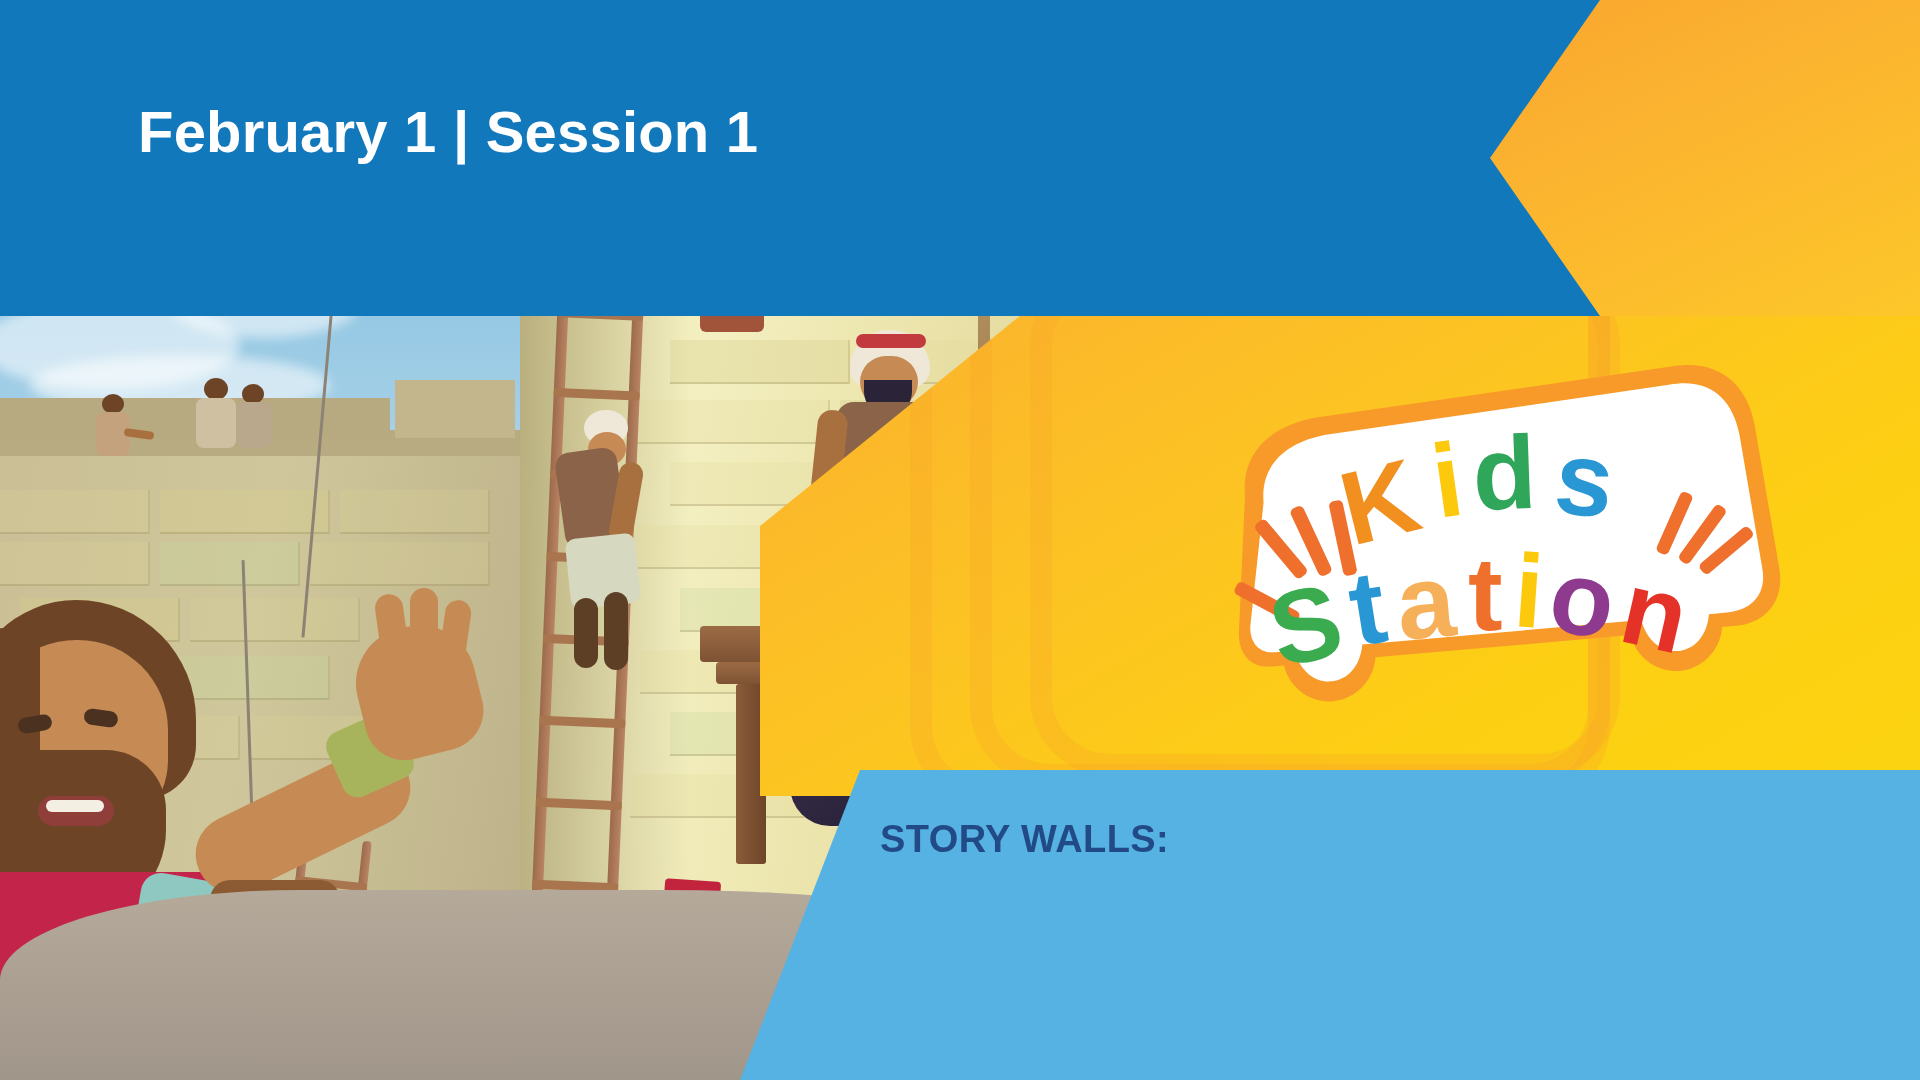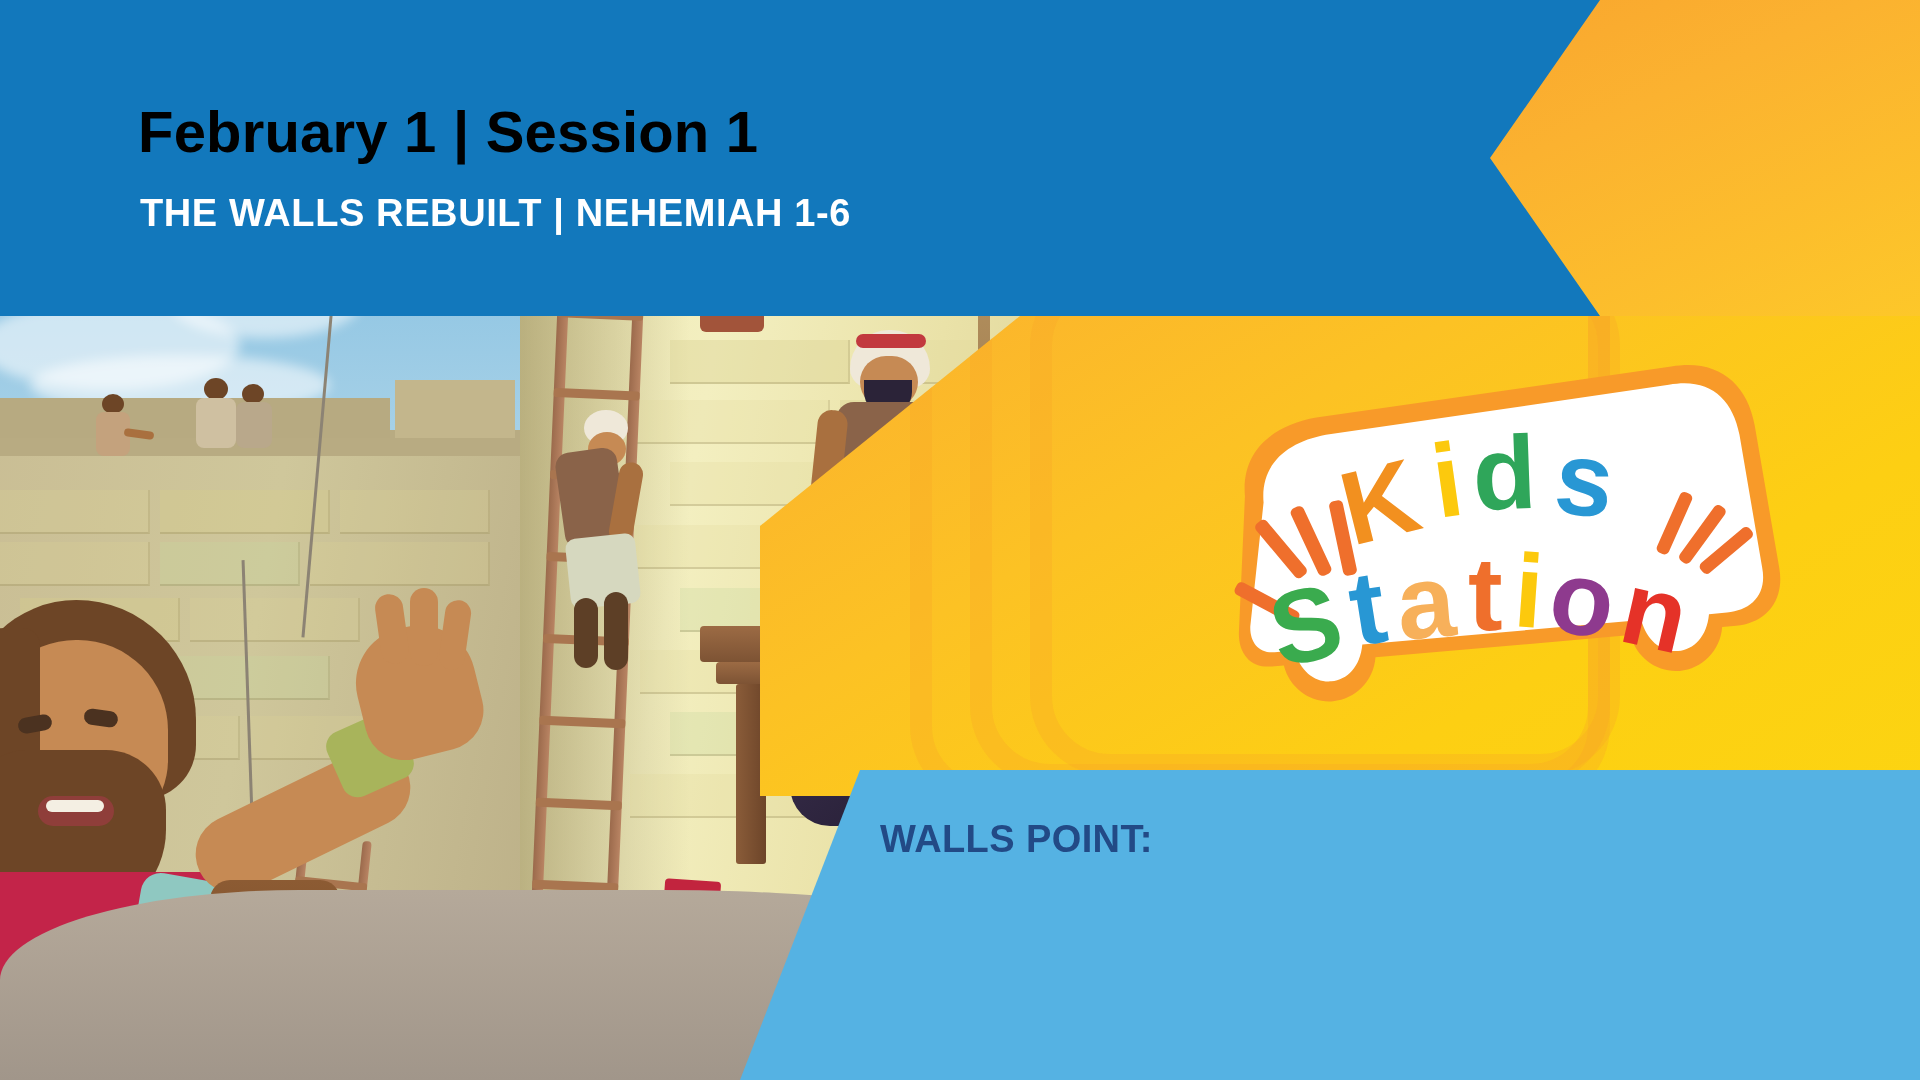--- a/index.html
+++ b/index.html
@@ -141,21 +141,21 @@
 
   
   .banner {
     position: absolute; left: 0; top: 0;
     width: 1600px; height: 316px;
     background: #1278bc;
     clip-path: polygon(0 0, 1600px 0, 1600px 0, 1490px 158px, 1600px 316px, 0 316px);
   }
   .banner-title {
     position: absolute; left: 138px; top: 98px;
-    color: #000000;
+    color: #ffffff;
     font-size: 58px; font-weight: 700;
     letter-spacing: .2px;
     white-space: nowrap;
   }
   .banner-sub {
     position: absolute; left: 140px; top: 192px;
     color: #ffffff;
     font-size: 38px; font-weight: 700;
     letter-spacing: .6px;
     white-space: nowrap;
@@ -437,20 +437,19 @@
         <text x="400" y="262" fill="#e53228" transform="rotate(13 400 262)">n</text>
       </g>
 
       <text x="0" y="0" opacity="0">Kids</text>
       <text x="0" y="0" opacity="0">Station</text>
     </svg>
   </div>
 
   <div class="banner">
     <div class="banner-title">February 1  |  Session 1</div>
-    <div class="banner-sub">THE WALLS REBUILT | NEHEMIAH 1-6</div>
   </div>
 
   <div class="story">
-    <div class="story-label">WALLS POINT:</div>
+    <div class="story-label">STORY WALLS:</div>
   </div>
 
 </div>
 
 </body></html>

